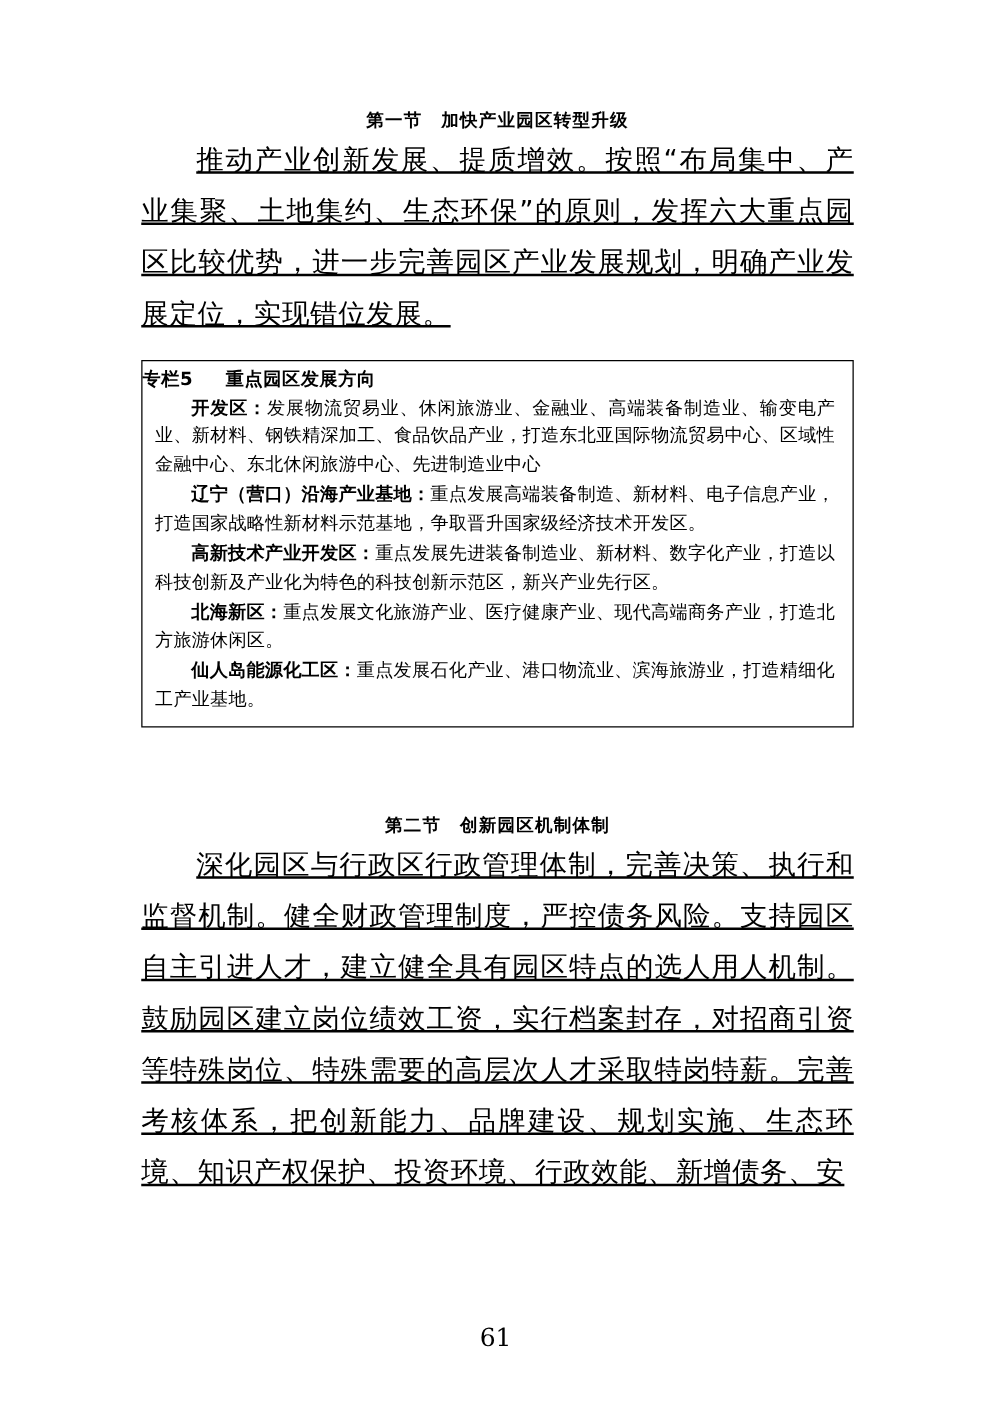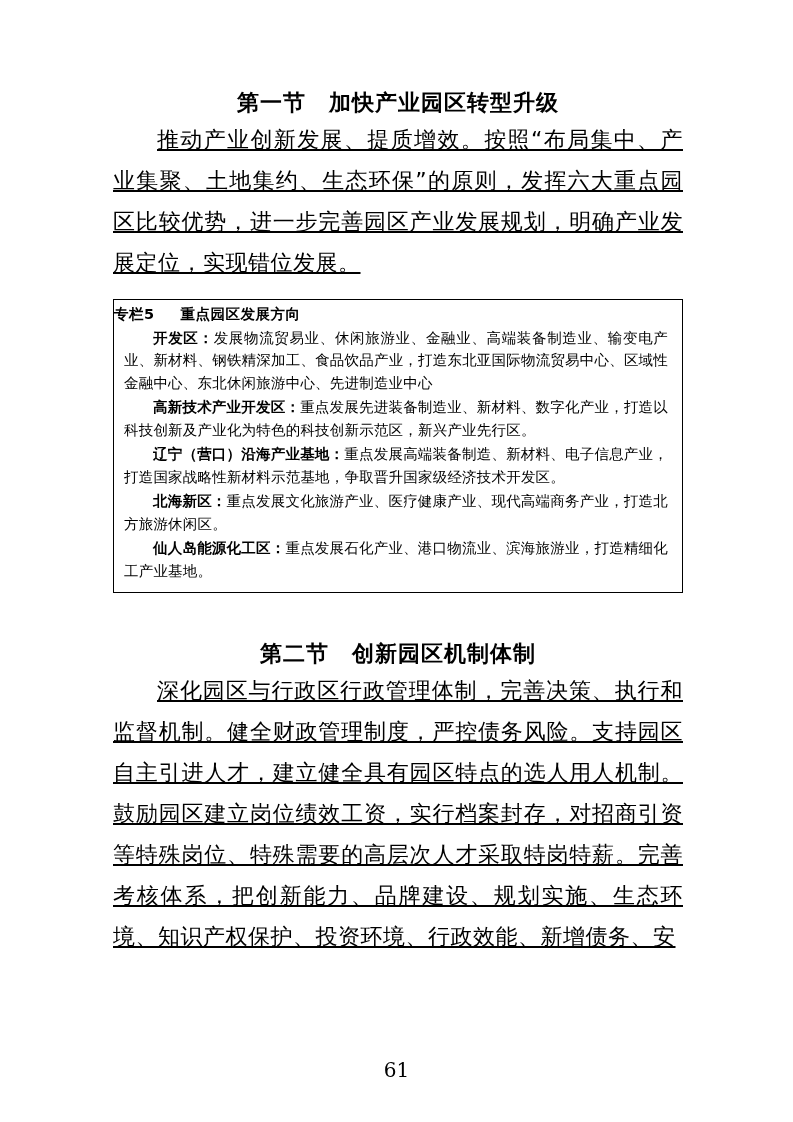--- a/index.html
+++ b/index.html
@@ -26,29 +26,29 @@
   .content {
     position: absolute;
     left: 113px;
     top: 88px;
     width: 570px;
   }
 
   h2.section-heading {
     font-family: "DejaVu Sans", "Liberation Sans", sans-serif;
     font-weight: bold;
-    font-size: 22px;
+    font-size: 14px;
     letter-spacing: 1px;
     text-align: center;
     margin: 0;
     padding: 0;
     line-height: 1.4;
   }
   .heading-gap-1 { margin-top: 0px; }
-  .heading-2-wrap { margin-top: 46px; }
+  .heading-2-wrap { margin-top: 70px; }
 
   p.body-para {
     font-family: "DejaVu Sans", "Liberation Sans", sans-serif;
     font-size: 22px;
     line-height: 41px;
     margin: 0;
     padding: 0;
     text-align: justify;
     text-justify: inter-ideograph;
     text-indent: 2em;
@@ -109,22 +109,22 @@
     <h2 class="section-heading heading-gap-1">第一节　加快产业园区转型升级</h2>
 
     <p class="body-para para-1">推动产业创新发展、提质增效。按照“布局集中、产业集聚、土地集约、生态环保”的原则，发挥六大重点园区比较优势，进一步完善园区产业发展规划，明确产业发展定位，实现错位发展。</p>
 
     <div class="box">
       <div class="box-title">
         <span>专栏5</span><span class="t-sep"></span><span>重点园区发展方向</span>
       </div>
       <div class="box-body">
         <p class="box-para"><b>开发区：</b><span>发展物流贸易业、休闲旅游业、金融业、高端装备制造业、输变电产业、新材料、钢铁精深加工、食品饮品产业，打造东北亚国际物流贸易中心、区域性金融中心、东北休闲旅游中心、先进制造业中心</span></p>
+        <p class="box-para"><b>辽宁（营口）沿海产业基地：</b><span>重点发展高端装备制造、新材料、电子信息产业，打造国家战略性新材料示范基地，争取晋升国家级经济技术开发区。</span></p>
         <p class="box-para"><b>高新技术产业开发区：</b><span>重点发展先进装备制造业、新材料、数字化产业，打造以科技创新及产业化为特色的科技创新示范区，新兴产业先行区。</span></p>
-        <p class="box-para"><b>辽宁（营口）沿海产业基地：</b><span>重点发展高端装备制造、新材料、电子信息产业，打造国家战略性新材料示范基地，争取晋升国家级经济技术开发区。</span></p>
         <p class="box-para"><b>北海新区：</b><span>重点发展文化旅游产业、医疗健康产业、现代高端商务产业，打造北方旅游休闲区。</span></p>
         <p class="box-para"><b>仙人岛能源化工区：</b><span>重点发展石化产业、港口物流业、滨海旅游业，打造精细化工产业基地。</span></p>
       </div>
     </div>
 
     <div class="heading-2-wrap">
       <h2 class="section-heading">第二节　创新园区机制体制</h2>
     </div>
 
     <p class="body-para para-2">深化园区与行政区行政管理体制，完善决策、执行和监督机制。健全财政管理制度，严控债务风险。支持园区自主引进人才，建立健全具有园区特点的选人用人机制。鼓励园区建立岗位绩效工资，实行档案封存，对招商引资等特殊岗位、特殊需要的高层次人才采取特岗特薪。完善考核体系，把创新能力、品牌建设、规划实施、生态环境、知识产权保护、投资环境、行政效能、新增债务、安</p>

